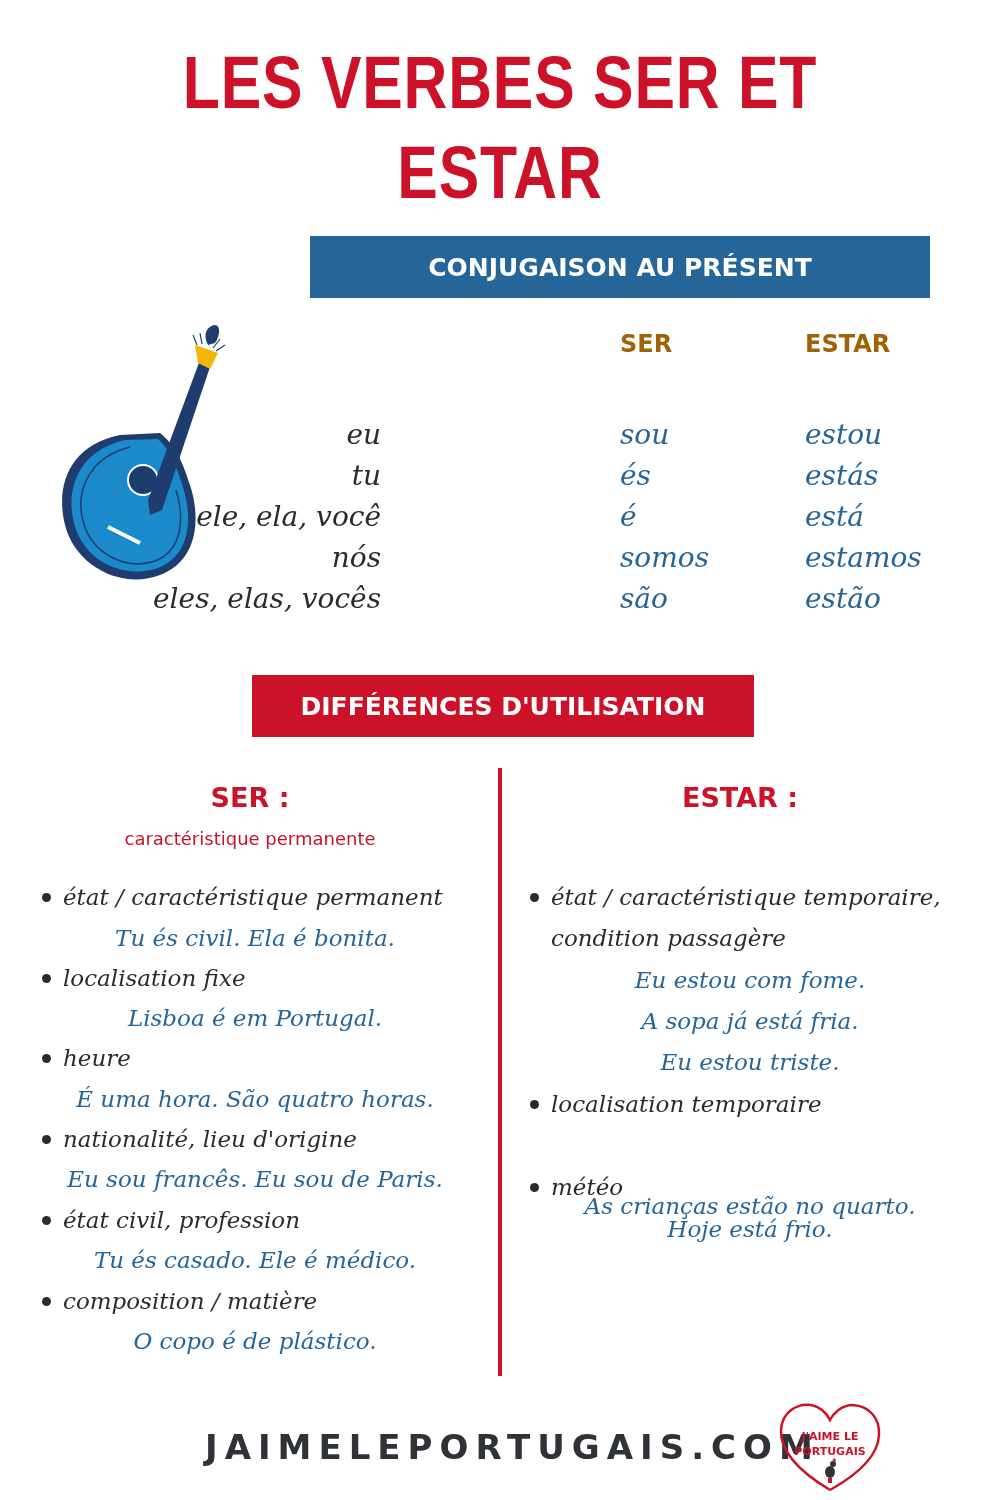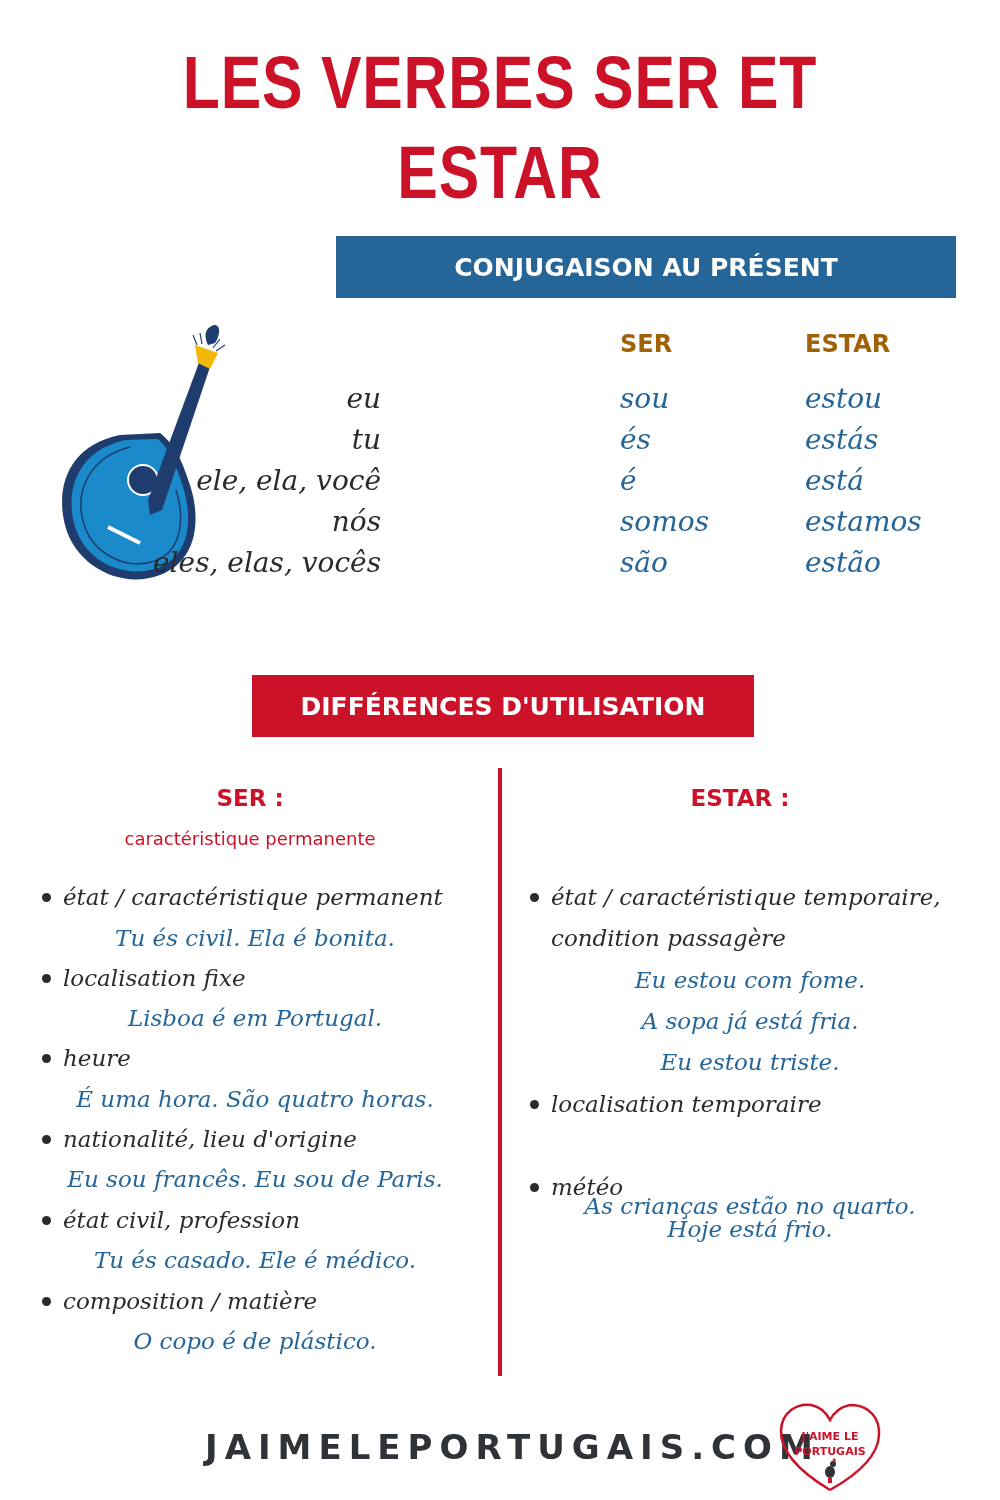--- a/index.html
+++ b/index.html
@@ -7,39 +7,39 @@
       font-family: "Liberation Sans", sans-serif; }
     .title {
       position: absolute; left: 0; top: 38px; width: 1000px; text-align: center;
       color: #cc1228; font-family: "Liberation Sans", sans-serif; font-weight: bold;
       font-size: 74px; letter-spacing: 1px; transform: scaleX(0.82); transform-origin: 500px 0;
       line-height: 90px;
     }
     .blue-banner {
       position: absolute; left: 310px; top: 236px; width: 620px; height: 62px;
       background: #256598; color: #fff; display: flex; align-items: center; justify-content: center;
-      font-family: "DejaVu Sans", sans-serif; font-weight: bold; font-size: 25px; margin-left: 26px;
+      font-family: "DejaVu Sans", sans-serif; font-weight: bold; font-size: 25px;
     }
     .guitar { position: absolute; left: 50px; top: 315px; width: 190px; height: 280px; }
     .conj-head { position: absolute; top: 330px; color: #a16207; font-family: "DejaVu Sans", sans-serif;
       font-weight: bold; font-size: 24px; }
     .conj-row { position: absolute; left: 0; width: 864px; height: 40px; font-size: 28px;
-      font-family: "DejaVu Serif", serif; font-style: italic; }
+      font-family: "DejaVu Serif", serif; font-style: italic; margin-top: 36px; }
     .pron { position: absolute; right: 483px; text-align: right; color: #2b2b2b; white-space: nowrap; }
     .ser { position: absolute; left: 620px; color: #256598; }
     .estar { position: absolute; left: 805px; color: #256598; }
     .red-banner {
       position: absolute; left: 252px; top: 675px; width: 502px; height: 62px;
       background: #cc1228; color: #fff; display: flex; align-items: center; justify-content: center;
       font-family: "DejaVu Sans", sans-serif; font-weight: bold; font-size: 25px;
     }
     .divider { position: absolute; left: 498px; top: 768px; width: 4px; height: 608px; background: #cc1228; }
     .col-head { position: absolute; width: 500px; text-align: center; color: #cc1228;
       font-family: "DejaVu Sans", sans-serif; }
-    .col-head .verb { font-weight: bold; font-size: 23px; line-height: 40px; display: block; }
+    .col-head .verb { font-weight: bold; font-size: 27px; line-height: 40px; display: block; }
     .col-head .sub { font-size: 18px; line-height: 42px; display: block; }
     .item { position: absolute; font-family: "DejaVu Serif", serif; font-style: italic; font-size: 23px;
       color: #2b2b2b; white-space: nowrap; line-height: 40px; }
     .item .dot { display: inline-block; width: 9px; height: 9px; border-radius: 50%; background: #2b2b2b;
       margin-right: 12px; vertical-align: middle; position: relative; top: -2px; }
     .ex { position: absolute; text-align: center; font-family: "DejaVu Serif", serif; font-style: italic;
       font-size: 23px; color: #256598; white-space: nowrap; line-height: 40px; }
     .left-ex { left: 20px; width: 470px; }
     .right-ex { left: 510px; width: 480px; }
     .footer-url { position: absolute; left: 205px; top: 1427px; font-family: "DejaVu Sans", sans-serif;

